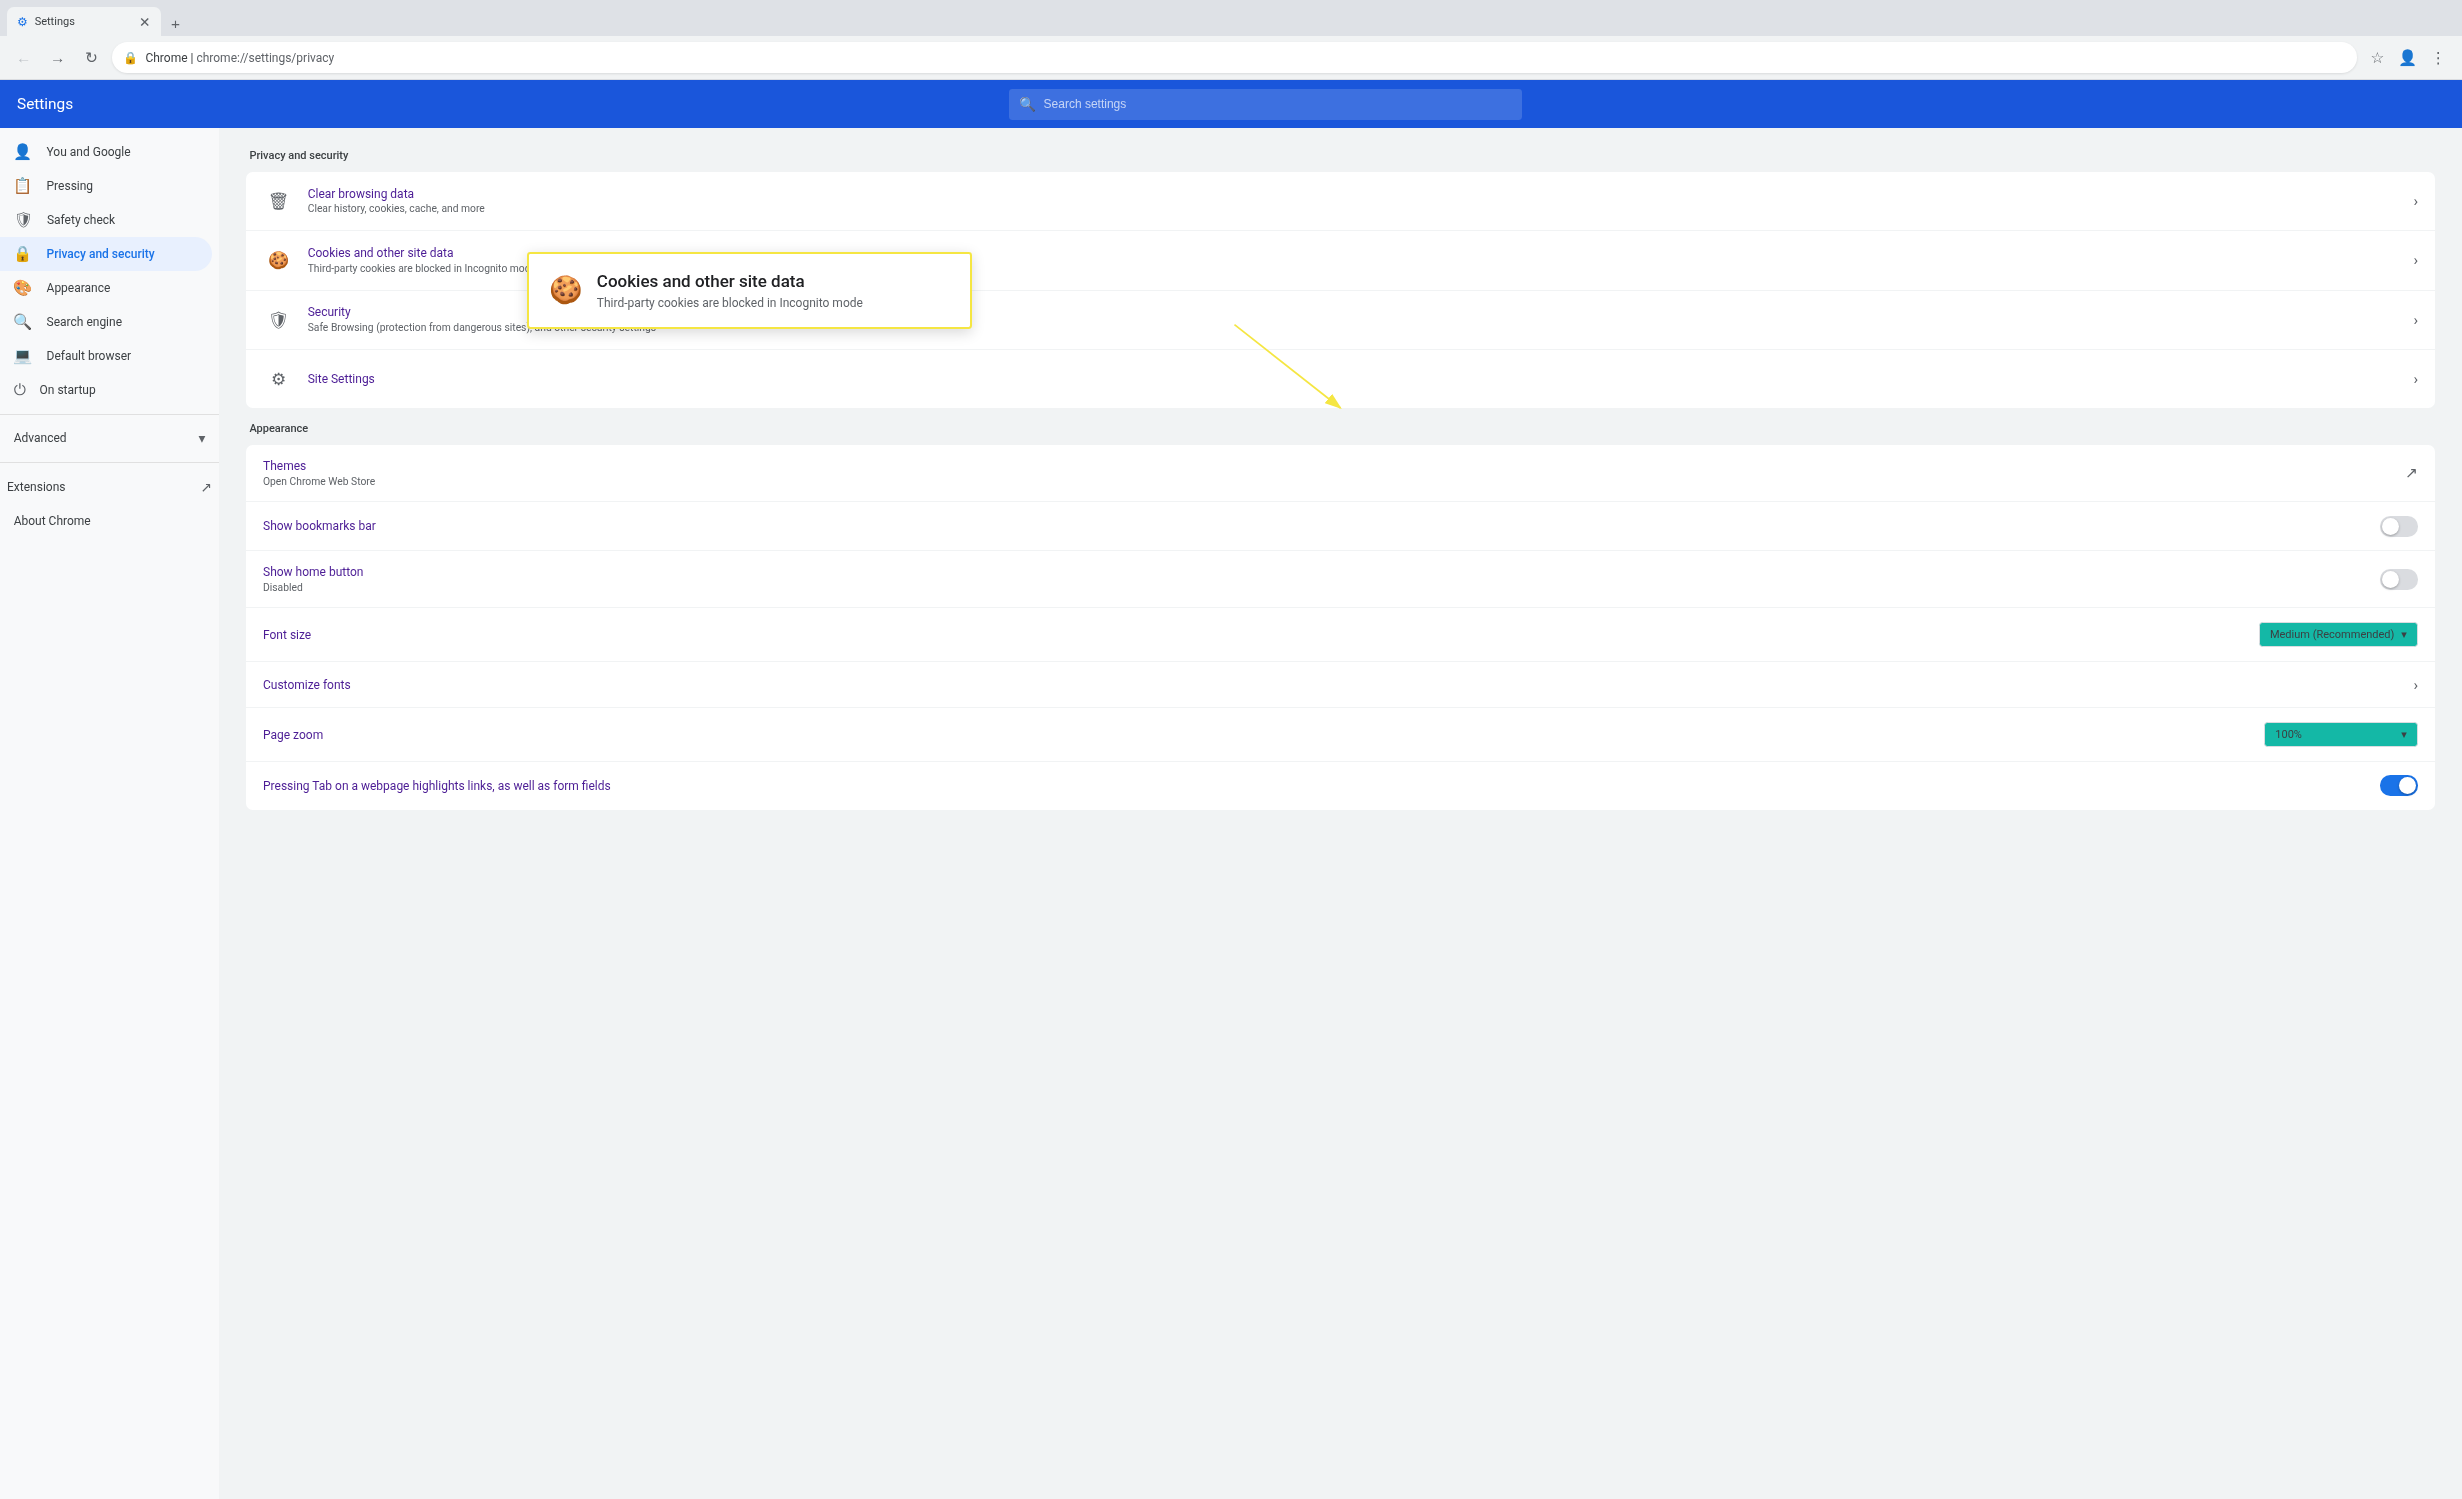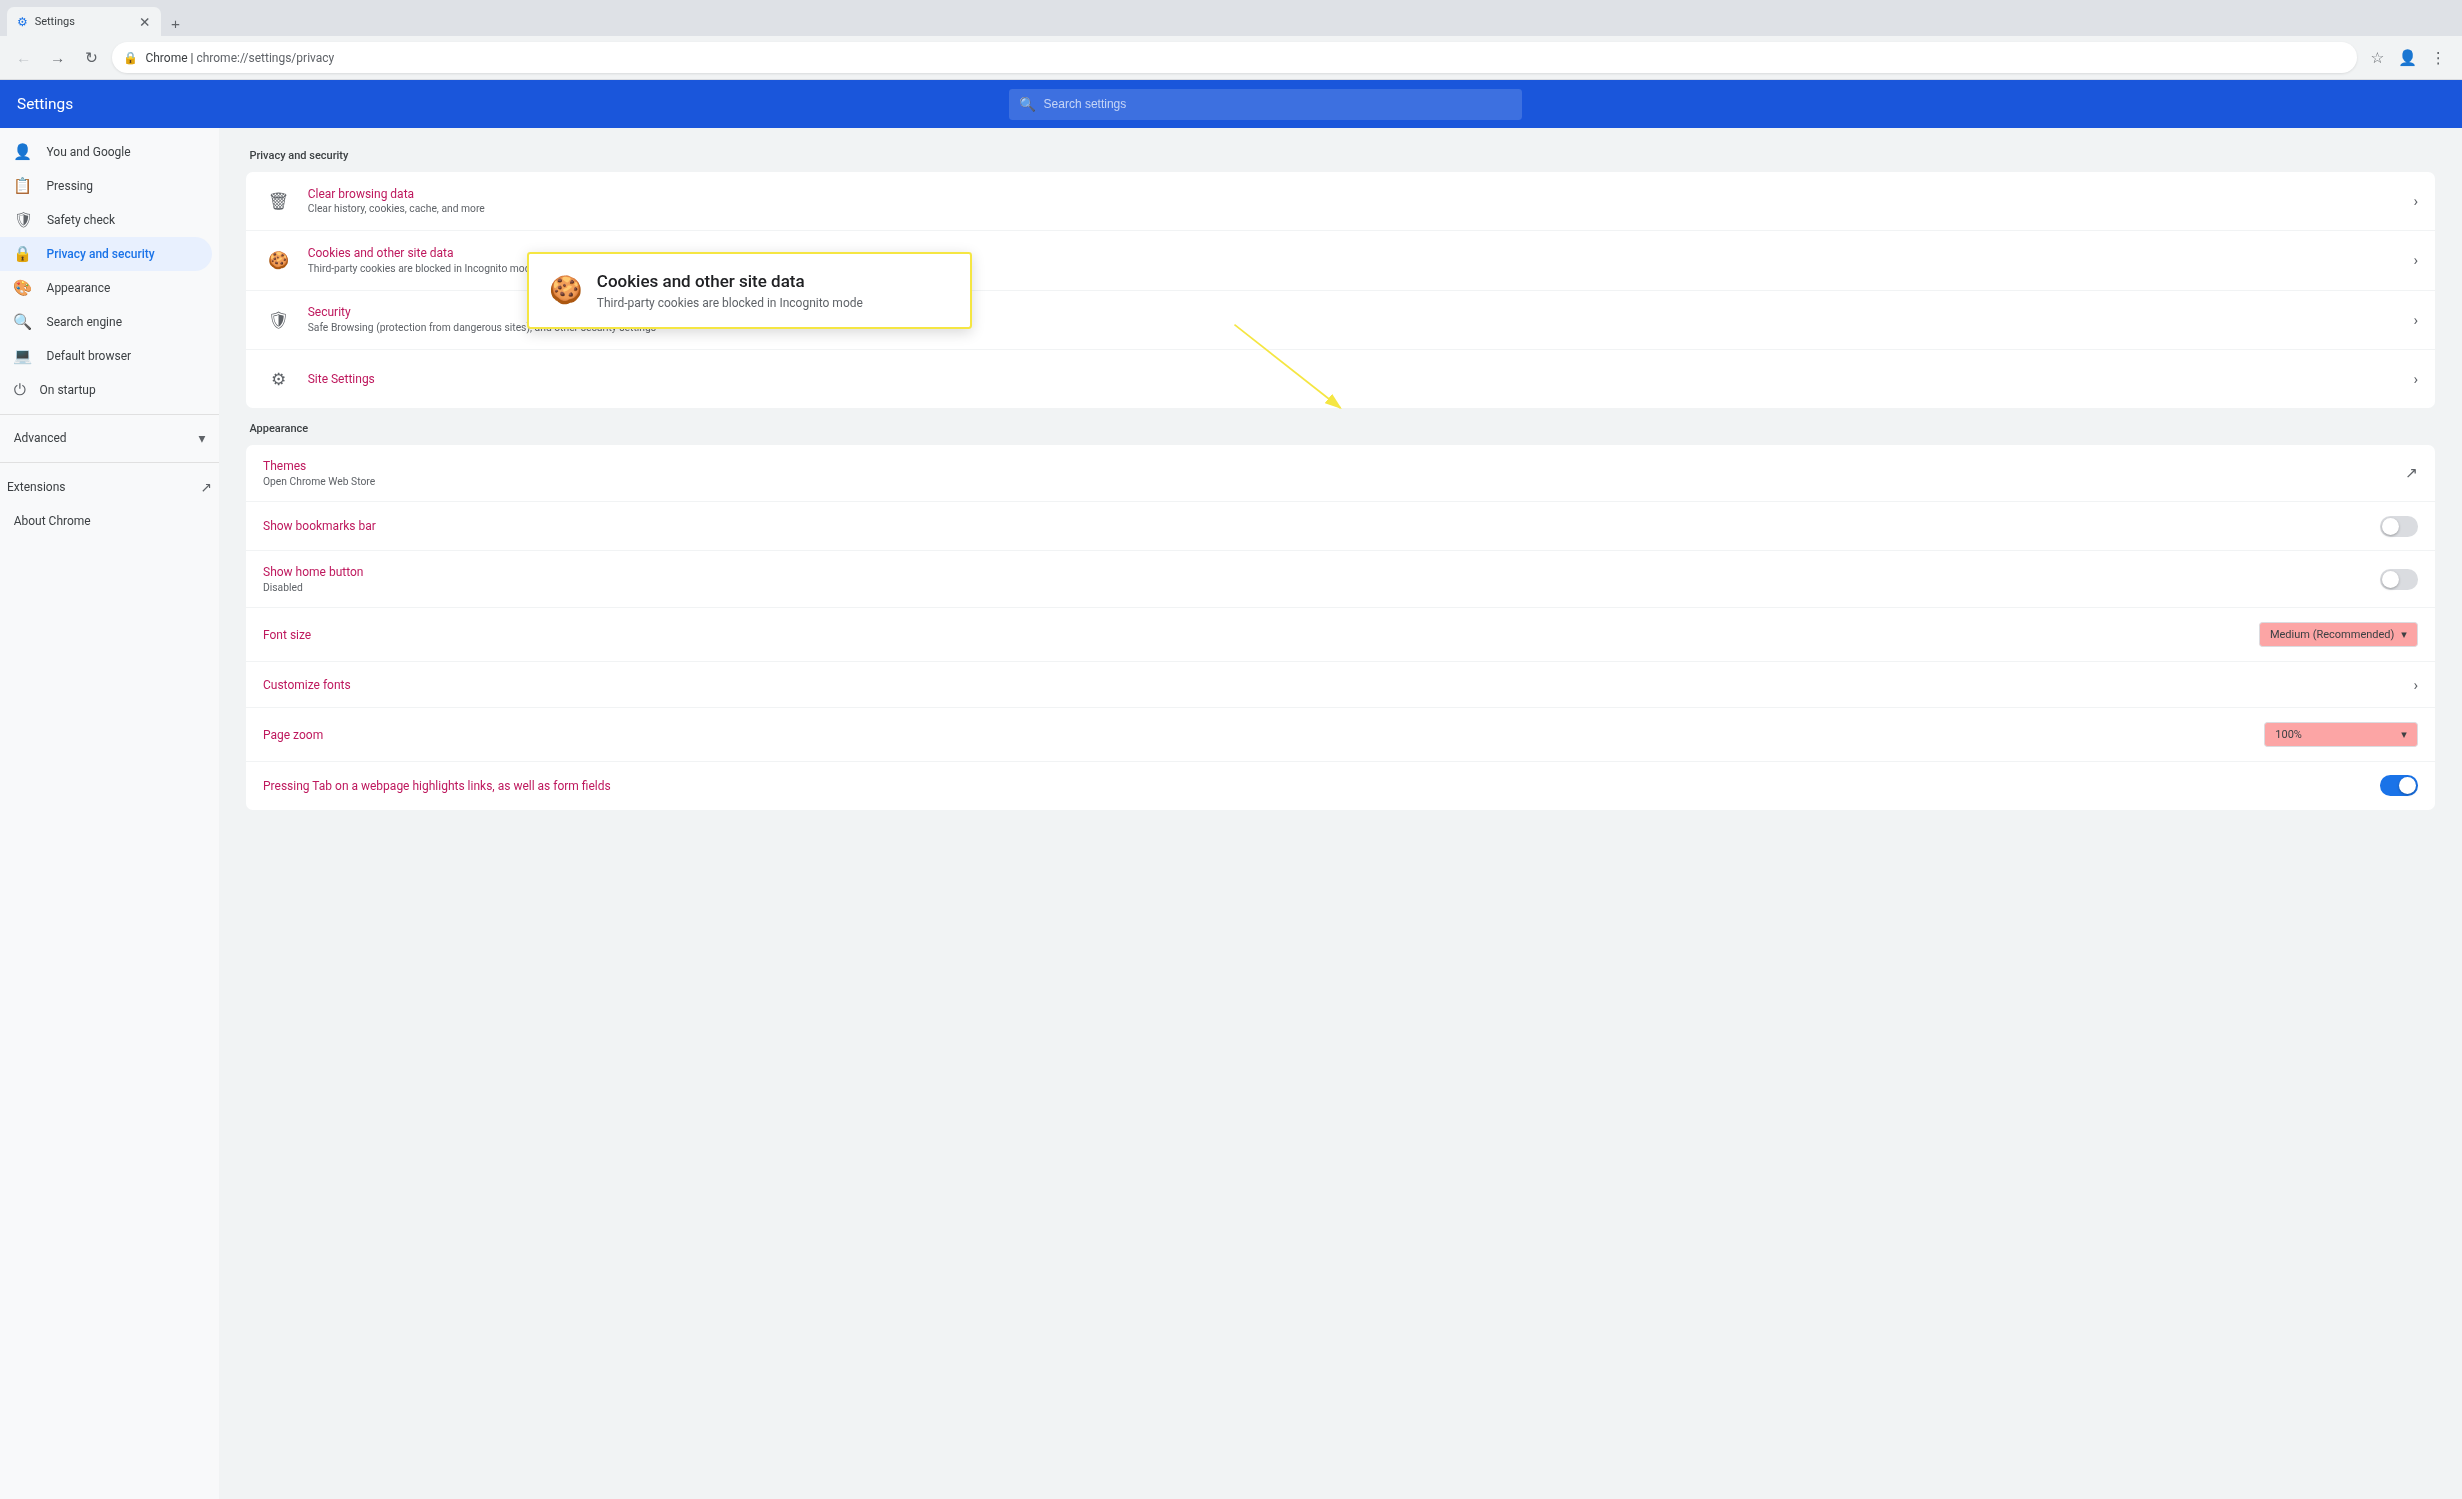--- a/index.html
+++ b/index.html
@@ -50,35 +50,35 @@
     
     .main-content { flex: 1; overflow-y: auto; padding: 20.5px 27px; position: relative; }
     
     .section-title { font-size: 11px; font-weight: 500; color: #3c4043; margin-bottom: 10.3px; padding-left: 3.4px; }
     
     .settings-card { background: white; border-radius: 6.8px; margin-bottom: 13.7px; overflow: hidden; }
     .settings-row { display: flex; align-items: center; padding: 13.7px 17px; border-bottom: 0.9px solid #f1f3f4; cursor: pointer; gap: 13.7px; }
     .settings-row:last-child { border-bottom: none; }
     .row-icon { width: 31px; height: 31px; display: flex; align-items: center; justify-content: center; color: #5f6368; font-size: 17px; flex-shrink: 0; }
     .row-content { flex: 1; }
-    .row-title { font-size: 12px; color: #be185d; }
+    .row-title { font-size: 12px; color: #4c1d95; }
     .row-subtitle { font-size: 10.3px; color: #5f6368; margin-top: 1.7px; }
     .row-arrow { color: #5f6368; font-size: 15.4px; }
     .row-external { color: #5f6368; font-size: 15.4px; }
 
     
     .toggle { width: 38px; height: 20.5px; background: #dadce0; border-radius: 10.3px; position: relative; cursor: pointer; transition: background 0.2s; flex-shrink: 0; }
     .toggle.off { background: #dadce0; }
     .toggle.on { background: #1a73e8; }
     .toggle::after { content: ''; position: absolute; width: 17px; height: 17px; background: white; border-radius: 50%; top: 1.7px; transition: left 0.2s; box-shadow: 0 0.9px 2.6px rgba(0,0,0,0.3); }
     .toggle.off::after { left: 1.7px; }
     .toggle.on::after { left: 19px; }
 
     
-    .dropdown { display: flex; align-items: center; border: 0.9px solid #dadce0; border-radius: 3.4px; padding: 5.1px 10.3px; font-size: 11px; color: #3c4043; gap: 6.8px; background: #fca5a5; cursor: pointer; min-width: 154px; justify-content: space-between; }
+    .dropdown { display: flex; align-items: center; border: 0.9px solid #dadce0; border-radius: 3.4px; padding: 5.1px 10.3px; font-size: 11px; color: #3c4043; gap: 6.8px; background: #14b8a6; cursor: pointer; min-width: 154px; justify-content: space-between; }
 
     
     .tooltip-popup { position: absolute; background: white; border: 2.6px solid #f5e642; border-radius: 3.4px; padding: 17px 20.5px; box-shadow: 0 3.4px 13.7px rgba(0,0,0,0.15); z-index: 100; width: 445px; display: flex; align-items: flex-start; gap: 13.7px; top: 124px; left: 308px; }
     .tooltip-icon { font-size: 27px; color: #5f6368; flex-shrink: 0; margin-top: 3.4px; }
     .tooltip-content .tooltip-title { font-size: 17px; font-weight: 500; color: #202124; margin-bottom: 5.1px; }
     .tooltip-content .tooltip-subtitle { font-size: 12px; color: #5f6368; }
 
     
     .arrow-overlay { position: absolute; top: 0; left: 0; width: 100%; height: 100%; pointer-events: none; z-index: 99; }
   </style>

